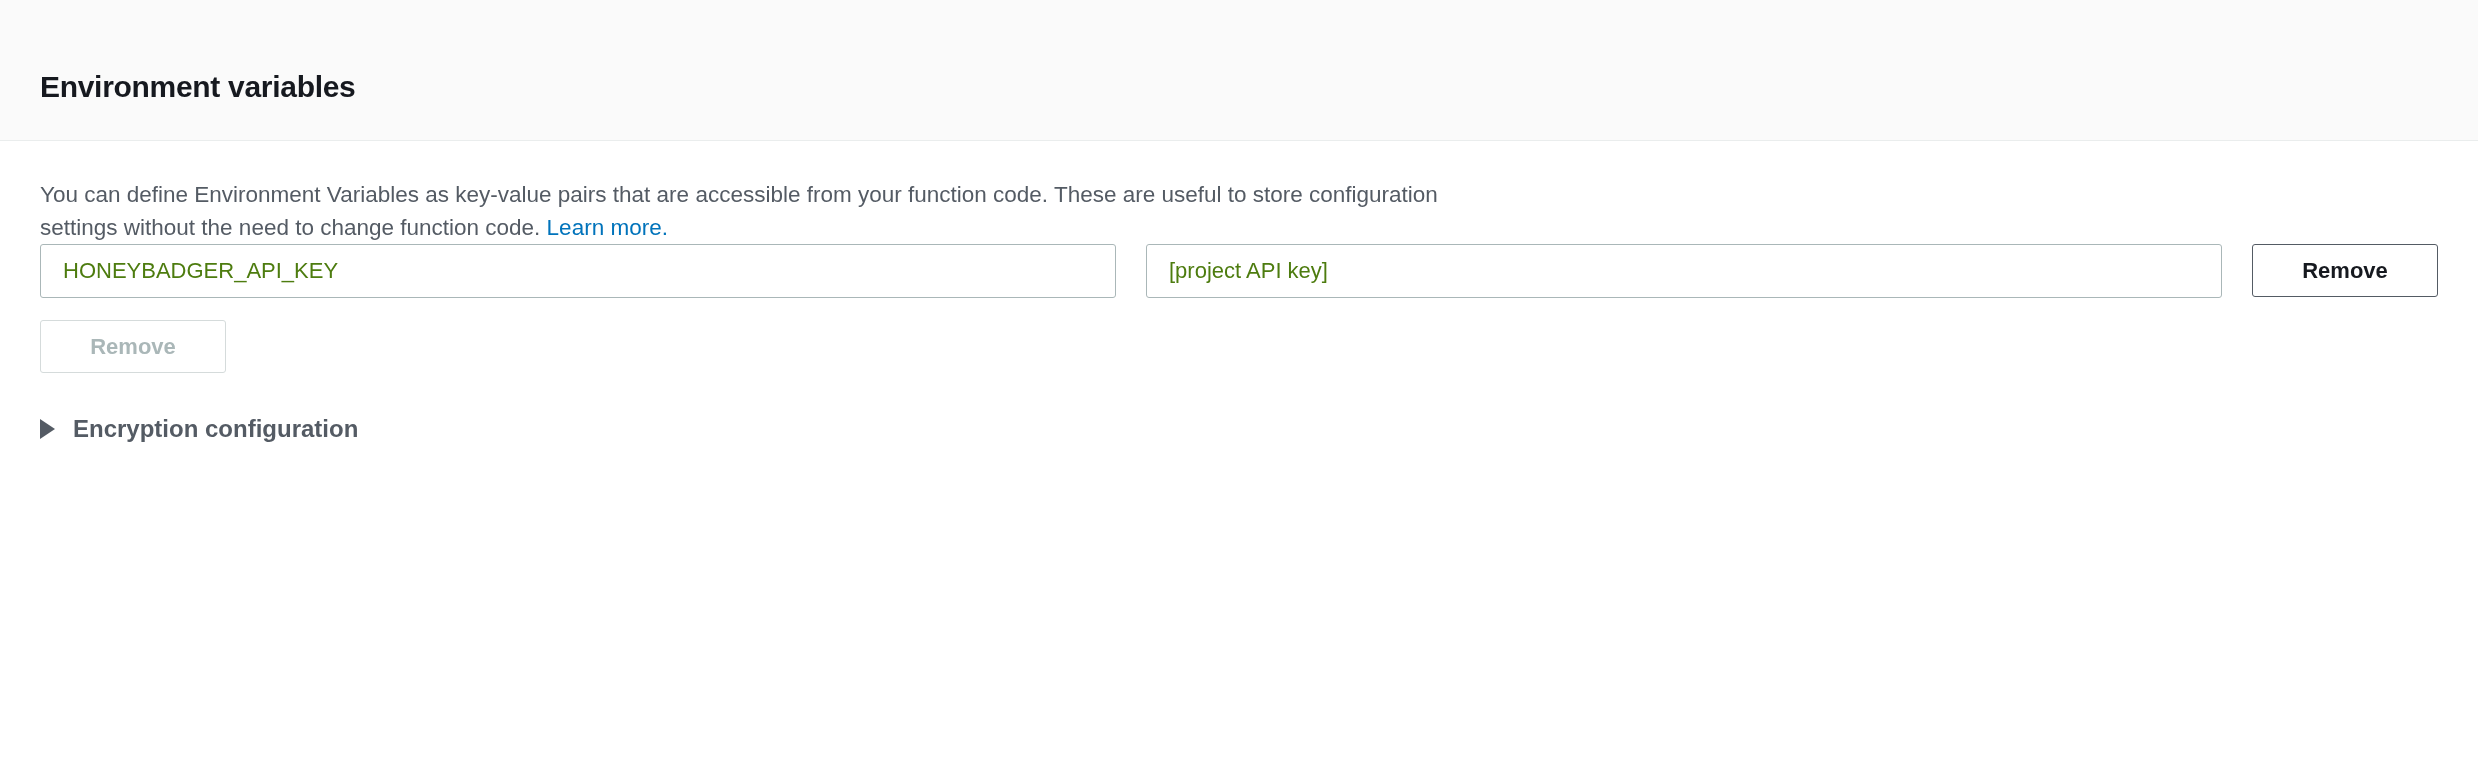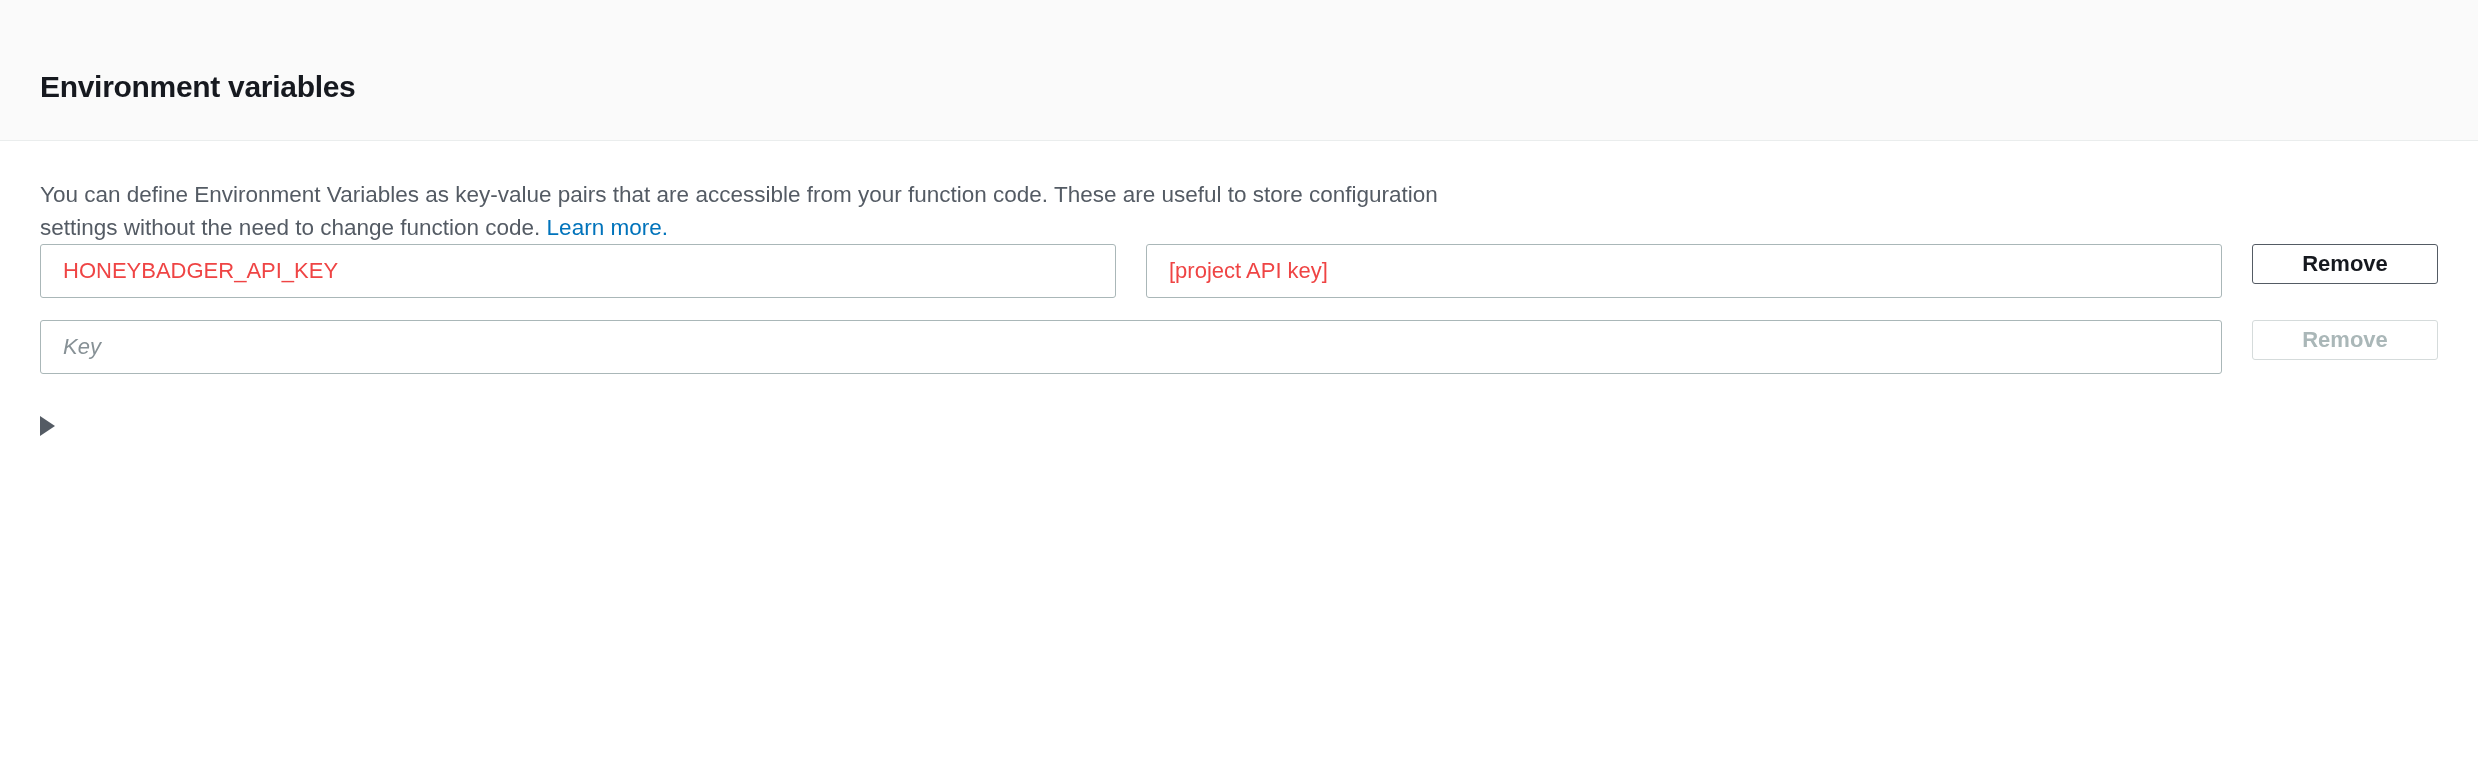--- a/index.html
+++ b/index.html
@@ -48,31 +48,31 @@
       align-items: stretch;
     }
     .field-input {
       flex: 1 1 0;
       height: 54px;
       padding: 0 22px;
       font-size: 22px;
       border: 1px solid #aab7b8;
       border-radius: 3px;
       background: #ffffff;
-      color: #ef4444;
+      color: #4d7c0f;
       outline: none;
       font-family: inherit;
     }
     .field-input::placeholder {
       color: #879196;
       font-style: italic;
     }
     .remove-btn {
       width: 186px;
-      height: 40px;
+      height: 53px;
       background: #ffffff;
       border: 1px solid #545b64;
       border-radius: 3px;
       font-size: 22px;
       font-weight: 700;
       color: #16191f;
       cursor: pointer;
       font-family: inherit;
     }
     .remove-btn.disabled {
@@ -112,21 +112,21 @@
     <span>You can define Environment Variables as key-value pairs that are accessible from your function code. These are useful to store configuration settings without the need to change function code. </span><a href="#" class="learn-more">Learn more.</a>
   </p>
 
   <div class="rows">
     <div class="row">
       <input class="field-input" type="text" value="HONEYBADGER_API_KEY" placeholder="Key" style="">
       <input class="field-input" type="text" value="[project API key]" placeholder="Value" style="">
       <button class="remove-btn">Remove</button>
     </div>
     <div class="row">
-      <input class="field-input" type="text" value="" placeholder="Key" style="">
       <button class="remove-btn disabled">Remove</button>
     </div>
   </div>
 
   <div class="expander">
     <div class="expander-triangle"></div>
+    <span class="expander-label">Encryption configuration</span>
   </div>
 </div>
 
 </body></html>

